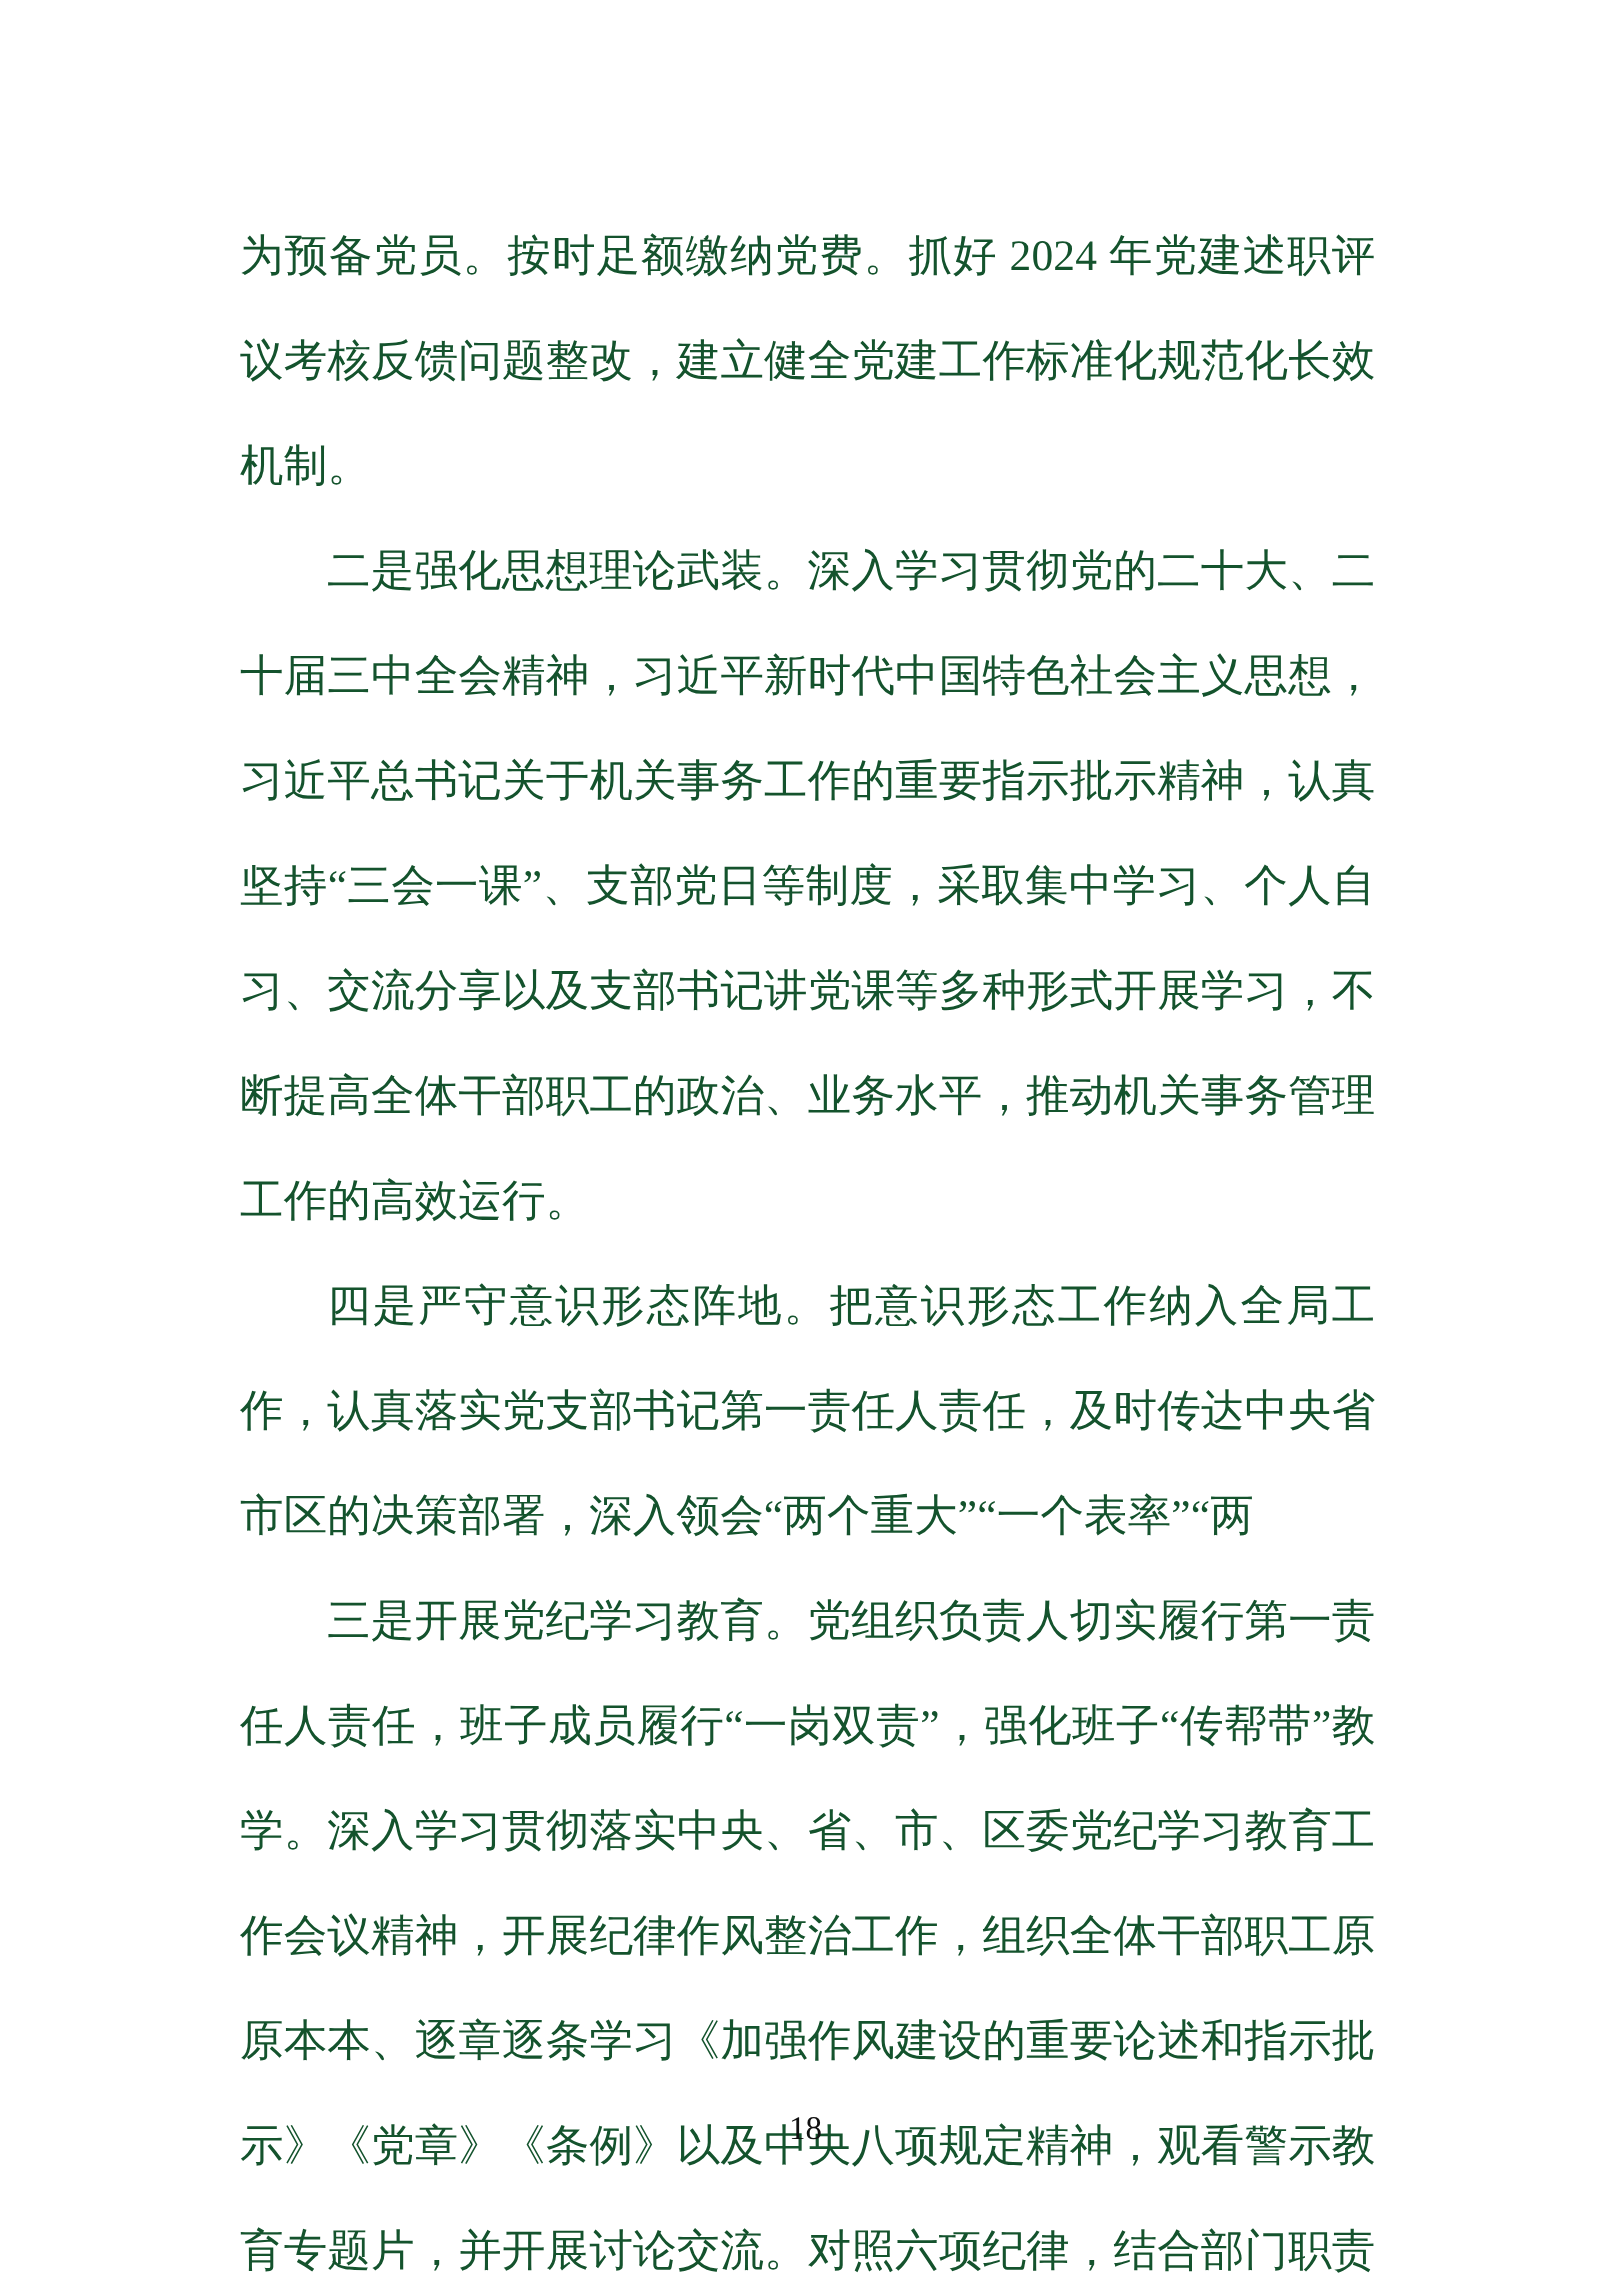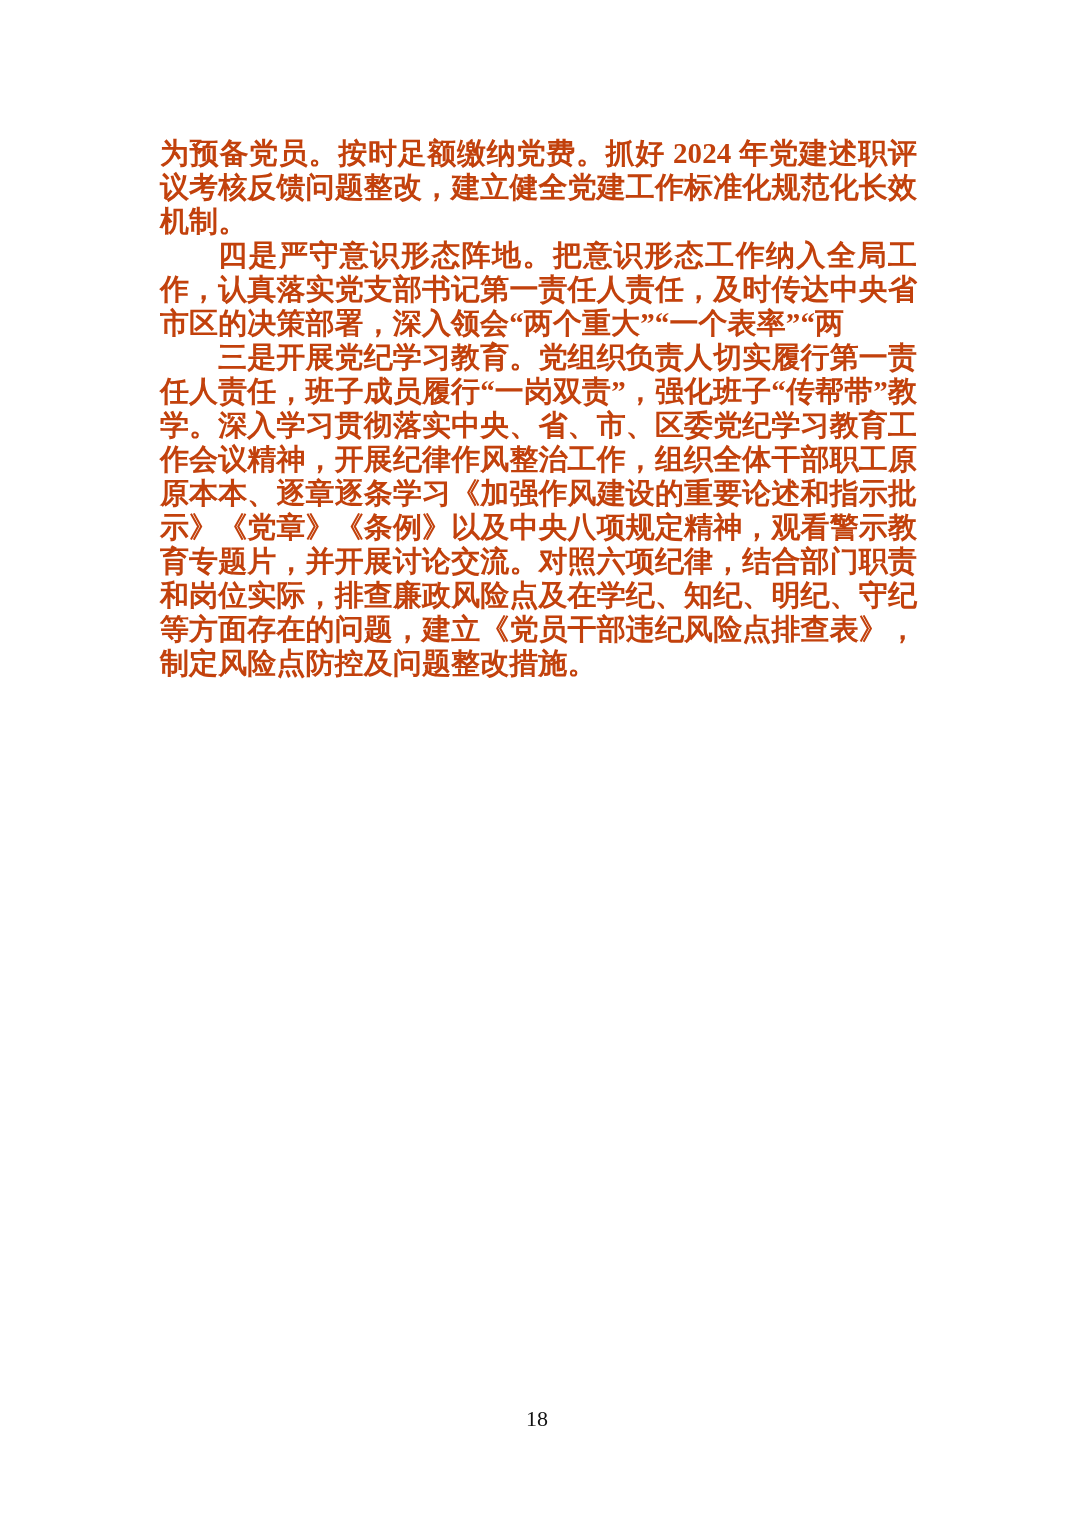--- a/index.html
+++ b/index.html
@@ -25,26 +25,26 @@
   }
   .text-block {
     position: absolute;
     top: 136px;
     left: 160px;
     width: 757px;
   }
   .para {
     margin: 0;
     font-size: 29px;
-    line-height: 34px;
+    line-height: 70px;
     text-align: justify;
     text-justify: inter-character;
     letter-spacing: 0.1px;
-    color: #c2410c;
-    font-weight: 700;
+    color: #14532d;
+    font-weight: 400;
   }
   .para.indent {
     text-indent: 2em;
   }
   .page-footer {
     position: absolute;
     top: 1404px;
     left: 0;
     width: 1074px;
     text-align: center;
@@ -55,20 +55,21 @@
     color: #111111;
     font-family: "Liberation Serif", "DejaVu Serif", serif;
   }
 </style>
 </head>
 <body>
 
 <div class="page">
   <div class="text-block">
     <p class="para">为预备党员。按时足额缴纳党费。抓好 2024 年党建述职评议考核反馈问题整改，建立健全党建工作标准化规范化长效机制。</p>
+    <p class="para indent">二是强化思想理论武装。深入学习贯彻党的二十大、二十届三中全会精神，习近平新时代中国特色社会主义思想，习近平总书记关于机关事务工作的重要指示批示精神，认真坚持“三会一课”、支部党日等制度，采取集中学习、个人自习、交流分享以及支部书记讲党课等多种形式开展学习，不断提高全体干部职工的政治、业务水平，推动机关事务管理工作的高效运行。</p>
     <p class="para indent">四是严守意识形态阵地。把意识形态工作纳入全局工作，认真落实党支部书记第一责任人责任，及时传达中央省市区的决策部署，深入领会“两个重大”“一个表率”“两</p>
     <p class="para indent">三是开展党纪学习教育。党组织负责人切实履行第一责任人责任，班子成员履行“一岗双责”，强化班子“传帮带”教学。深入学习贯彻落实中央、省、市、区委党纪学习教育工作会议精神，开展纪律作风整治工作，组织全体干部职工原原本本、逐章逐条学习《加强作风建设的重要论述和指示批示》《党章》《条例》以及中央八项规定精神，观看警示教育专题片，并开展讨论交流。对照六项纪律，结合部门职责和岗位实际，排查廉政风险点及在学纪、知纪、明纪、守纪等方面存在的问题，建立《党员干部违纪风险点排查表》，制定风险点防控及问题整改措施。</p>
   </div>
 
   <div class="page-footer">
     <span class="page-number">18</span>
   </div>
 </div>
 
 </body></html>

